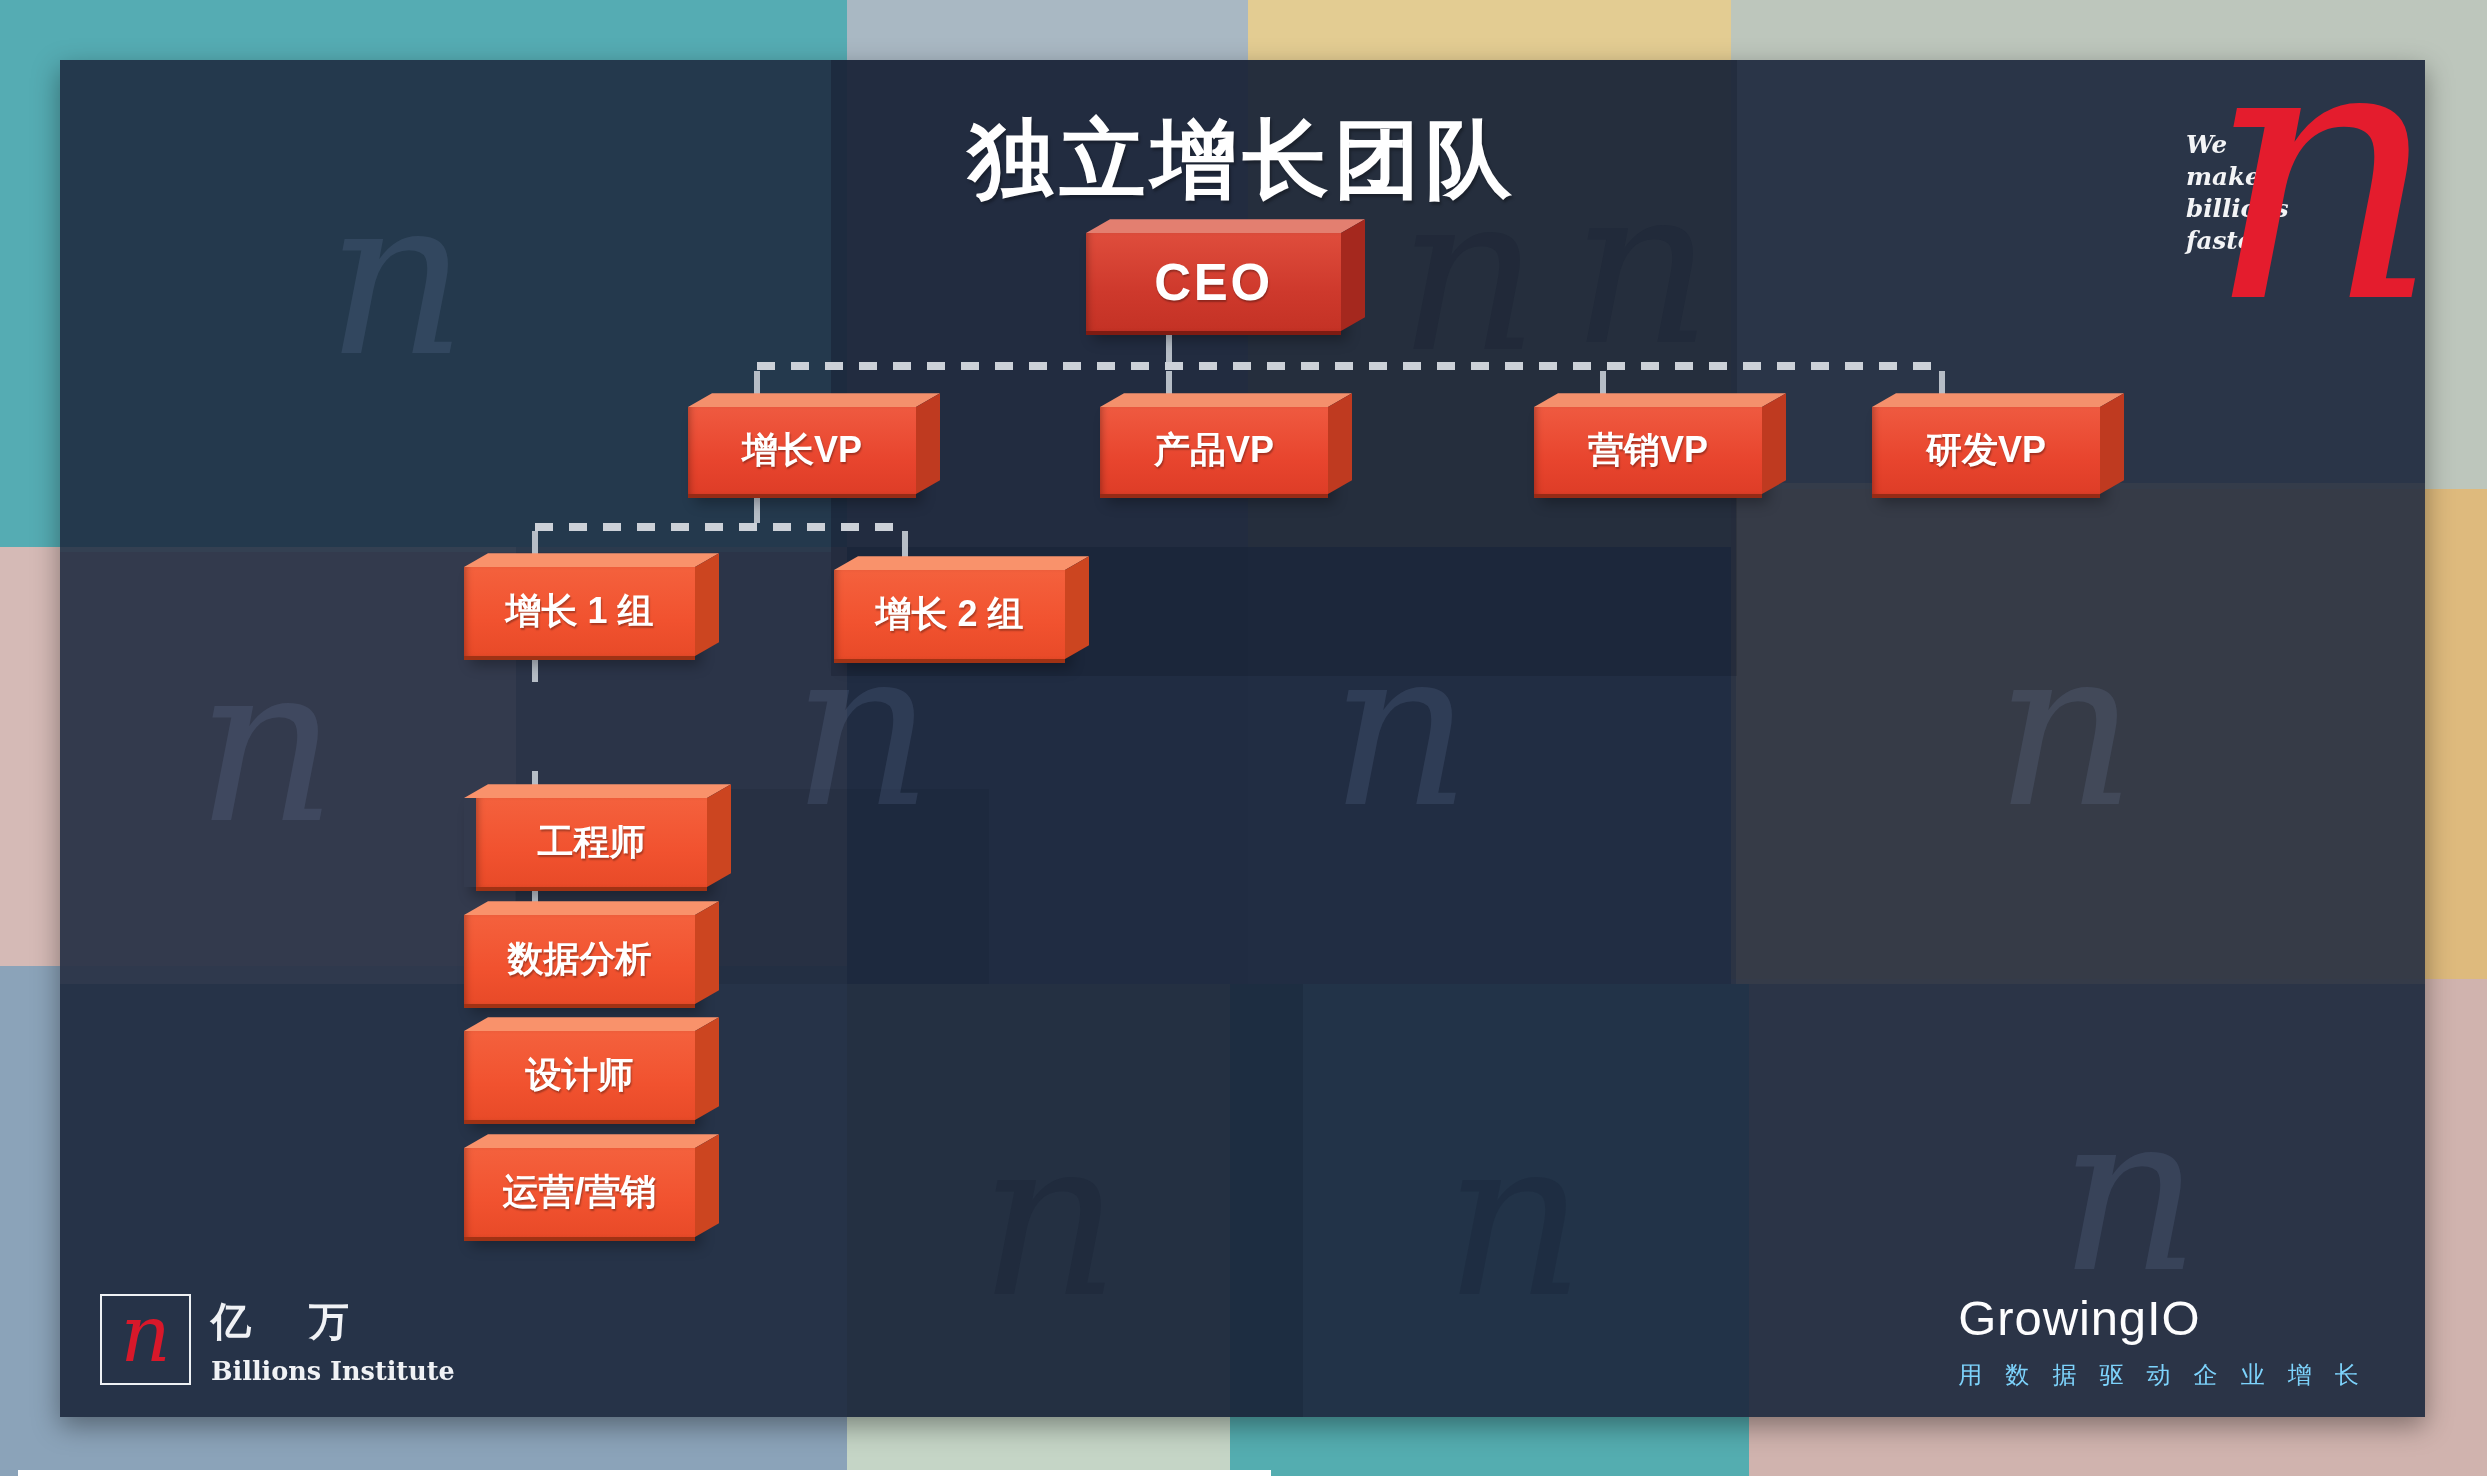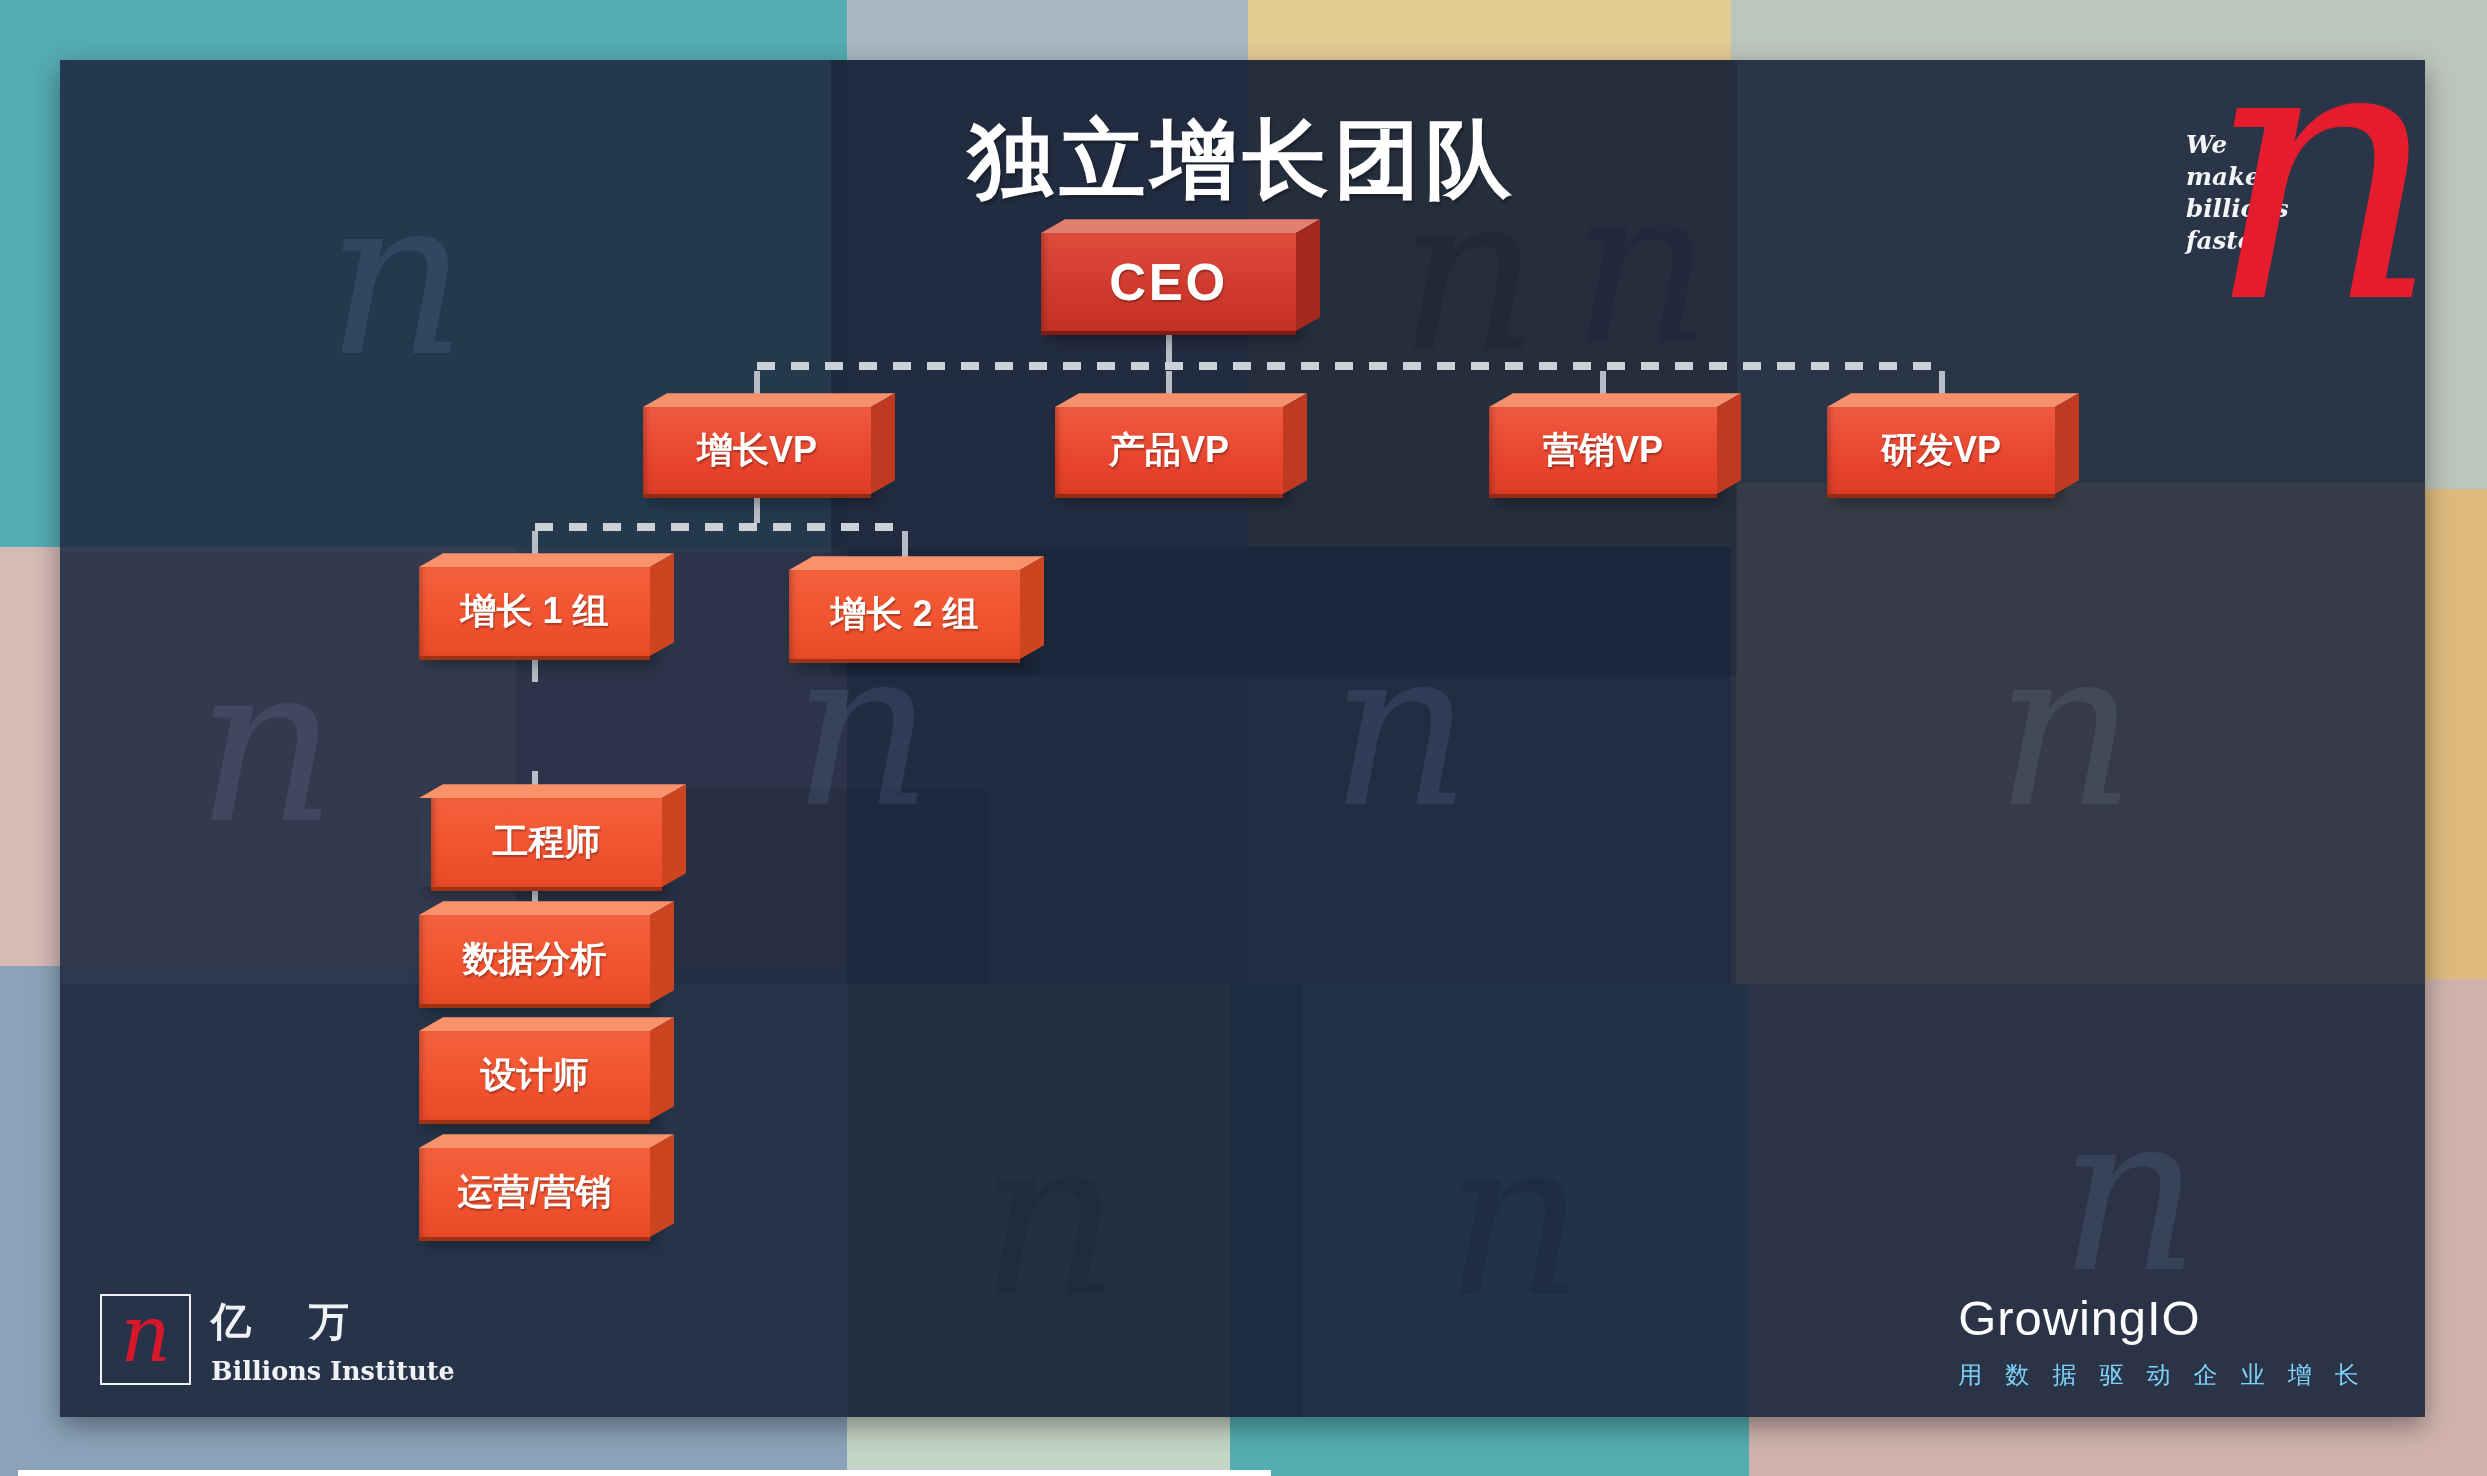--- a/index.html
+++ b/index.html
@@ -10,21 +10,21 @@
   .slide{position:absolute;left:60px;top:60px;width:2365px;height:1357px;
          background:rgba(30,42,63,0.93);box-shadow:0 9px 25.5px rgba(0,0,0,.38);overflow:hidden;}
   .patch{position:absolute;pointer-events:none;}
   .wm{position:absolute;font:italic 219px "DejaVu Serif",serif;line-height:1;
       color:rgba(150,170,220,0.13);pointer-events:none;user-select:none;}
   .page-title{position:absolute;left:0;top:42px;width:100%;text-align:center;
       font-size:86px;font-weight:800;letter-spacing:5.5px;color:#ffffff;
       text-shadow:1.8px 2.7px 2.7px rgba(0,0,0,.28);}
   
   .node{position:absolute;color:#fff;font-weight:700;text-align:right;
-        box-shadow:7.3px 9px 12.8px rgba(0,0,0,.30);}
+        box-shadow:7.3px 9px 12.8px rgba(0,0,0,.30);margin-left:45px;}
   .node .face{position:relative;width:100%;height:100%;display:flex;align-items:center;
         justify-content:center;background:linear-gradient(180deg,var(--f1) 0%,var(--f2) 60%,var(--f3) 100%);
         border-bottom:4.6px solid var(--edge);
         box-shadow:inset 6.4px 0 7.3px -4.6px rgba(0,0,0,.30);
         text-shadow:0.9px 1.8px 1.8px rgba(0,0,0,.30);}
   .node::before{content:"";position:absolute;left:0;top:-13.7px;width:calc(100% + 24px);height:13.7px;
         background:var(--top);clip-path:polygon(24px 0,100% 0,calc(100% - 24px) 100%,0 100%);}
   .node::after{content:"";position:absolute;right:-24px;top:-13.7px;width:24px;height:calc(100% + 13.7px);
         background:var(--side);clip-path:polygon(0 13.7px,100% 0,100% calc(100% - 13.7px),0 100%);}
   .ceo{--f1:#df4d3c;--f2:#ce392c;--f3:#c43225;--top:#e37f70;--side:#a5281e;--edge:#7e1b12;

